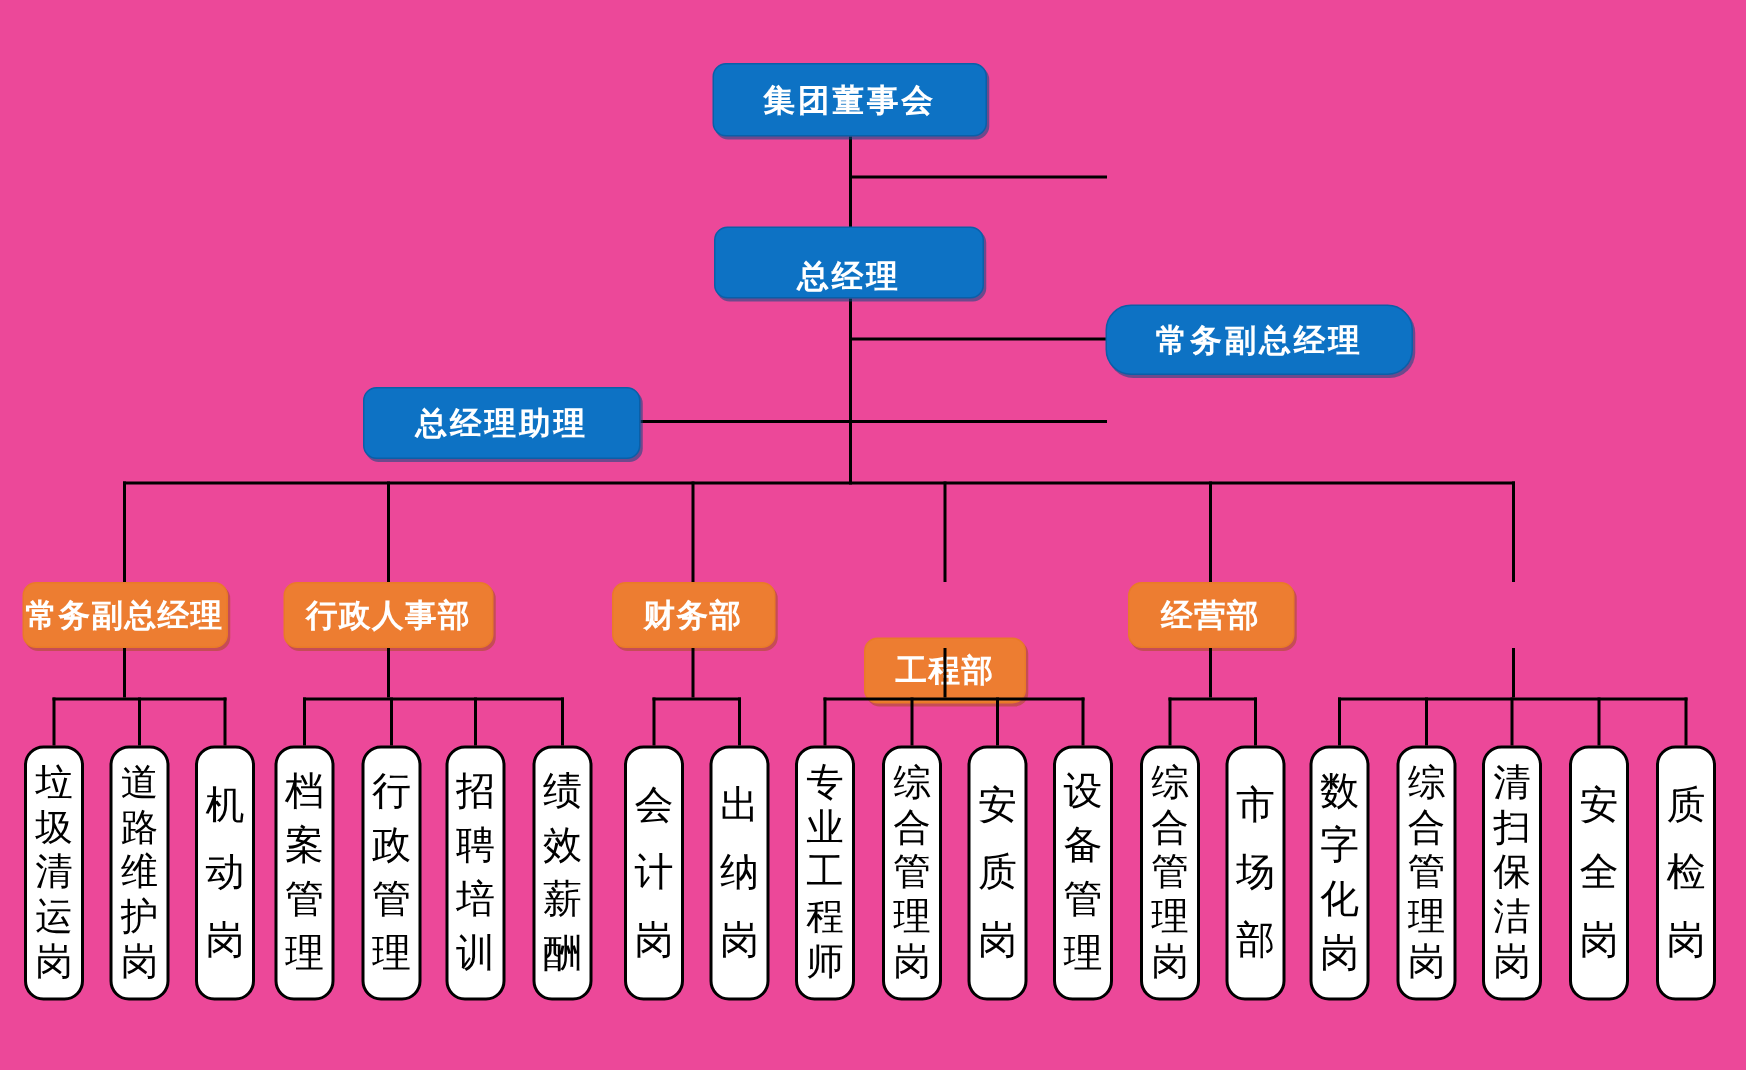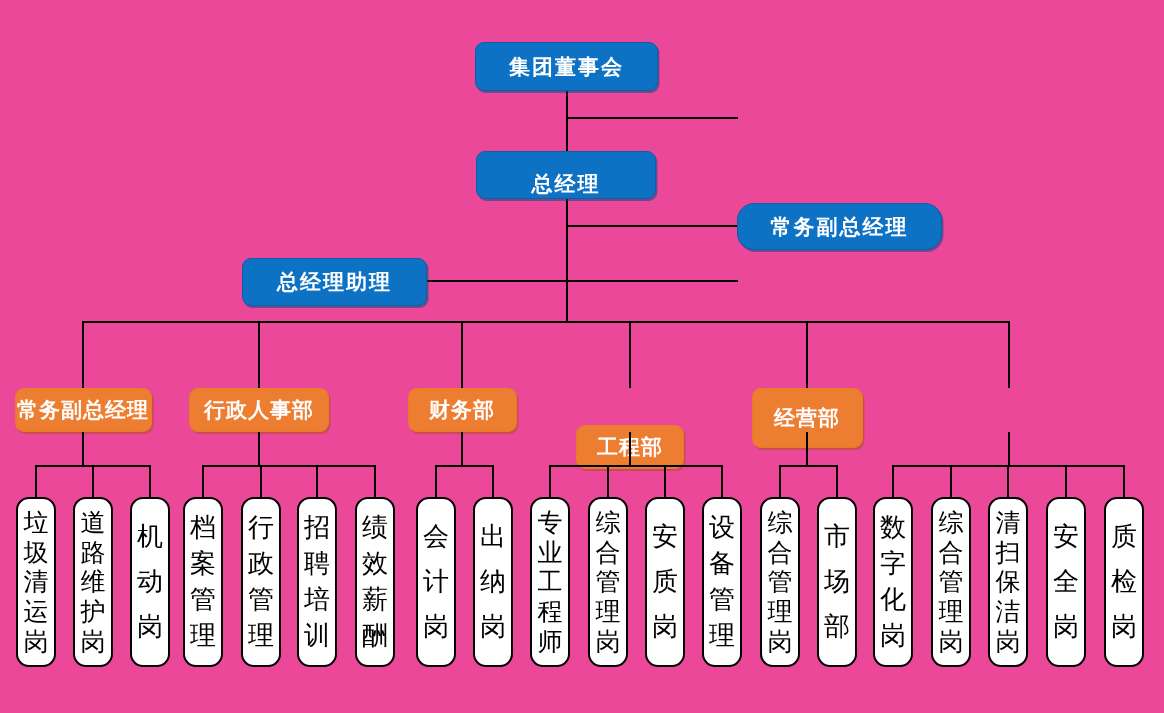--- a/index.html
+++ b/index.html
@@ -184,21 +184,21 @@
       <span>岗</span>
     </div>
     <div class="line" style="left: 721px; top: 465px; width: 2px; height: 32px;"></div>
     <div class="pos" style="left: 702px; top: 497px; width: 40px; height: 170px;">
       <span>设</span>
       <span>备</span>
       <span>管</span>
       <span>理</span>
     </div>
     <div class="line" style="left: 806px; top: 321px; width: 2px; height: 67px;"></div>
-    <div class="dept" style="left: 751.5px; top: 388px; width: 111px; height: 60px;">
+    <div class="dept" style="left: 751.5px; top: 388px; width: 111px; height: 44px;">
       <span>经营部</span>
     </div>
     <div class="line" style="left: 806px; top: 432px; width: 2px; height: 33px;"></div>
     <div class="line" style="left: 779px; top: 465px; width: 59px; height: 2px;"></div>
     <div class="line" style="left: 779px; top: 465px; width: 2px; height: 32px;"></div>
     <div class="pos" style="left: 760px; top: 497px; width: 40px; height: 170px;">
       <span style="font-size: 25px;">综</span>
       <span style="font-size: 25px;">合</span>
       <span style="font-size: 25px;">管</span>
       <span style="font-size: 25px;">理</span>

